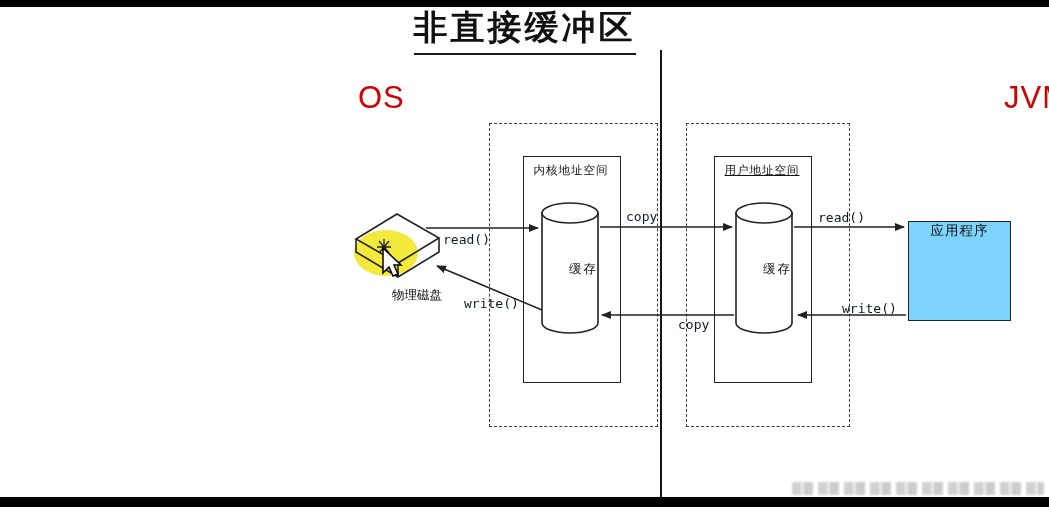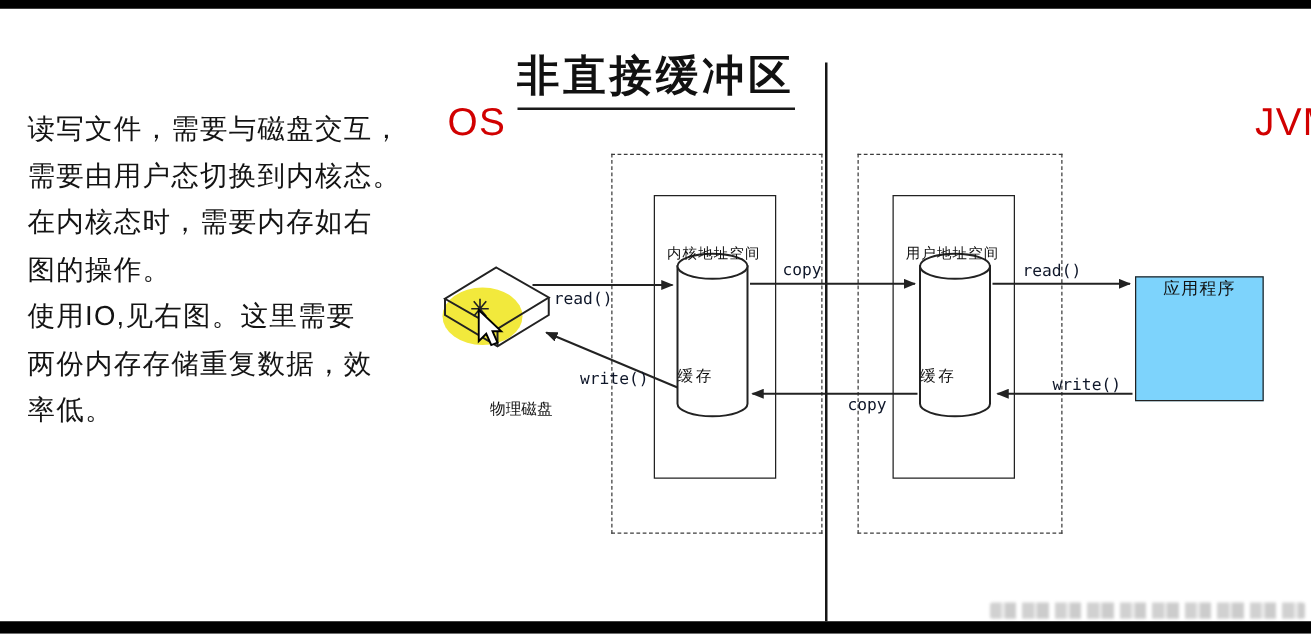--- a/index.html
+++ b/index.html
@@ -8,21 +8,21 @@
     background:#ffffff;
     font-family:"Liberation Sans","DejaVu Sans",sans-serif;
   }
   .bar{position:absolute;left:0;width:100%;background:#000;z-index:4;}
   .bar.top{top:0;height:7px;}
   .bar.bottom{bottom:0;height:10px;}
 
   .title{
     position:absolute;top:5px;left:50%;transform:translateX(-50%);
     font-size:34px;font-weight:700;color:#111;letter-spacing:3px;
-    border-bottom:2px solid #1a1a1a;padding-bottom:2px;white-space:nowrap;z-index:3;margin-top:33px;
+    border-bottom:2px solid #1a1a1a;padding-bottom:2px;white-space:nowrap;z-index:3;
   }
   .divider{position:absolute;left:660px;top:50px;width:2px;height:447px;background:#161616;z-index:2;}
 
   .note{position:absolute;left:22px;top:84px;width:336px;color:#141414;z-index:3;}
   .note div{font-size:22px;line-height:37.5px;letter-spacing:1px;white-space:nowrap;}
 
   .os,.jvm{position:absolute;top:80px;font-size:31px;font-weight:400;
     color:var(--accent-red,#d10000);z-index:3;letter-spacing:1px;}
   .os{left:358px;}
   .jvm{left:1004px;}
@@ -32,25 +32,25 @@
   .solidbox{border:1.5px solid var(--stroke,#222);background:#fff;}
   .kernel-outer{left:489px;top:123px;width:167px;height:302px;}
   .user-outer{left:686px;top:123px;width:162px;height:302px;}
   .kernel-inner{left:523px;top:156px;width:96px;height:225px;}
   .user-inner{left:714px;top:156px;width:96px;height:225px;}
   .appbox{position:absolute;left:908px;top:221px;width:101px;height:98px;
     border:1.6px solid var(--stroke,#222);background:#7dd3fc;z-index:1;
     display:flex;justify-content:center;}
   .appbox span{font-size:13.5px;color:#111;letter-spacing:1px;}
 
-  .dlabel{position:absolute;z-index:3;color:#111;margin-top:32px;}
+  .dlabel{position:absolute;z-index:3;color:#111;}
   .space-label{font-size:11.5px;text-align:center;letter-spacing:1px;white-space:nowrap;}
   .kernel-space-label{left:523px;top:163px;width:96px;}
-  .user-space-label{left:714px;top:163px;width:96px;}
-  .cache-label{font-size:12.5px;text-align:left;letter-spacing:2px;}
+  .user-space-label{left:714px;top:163px;width:96px;text-decoration:underline;}
+  .cache-label{font-size:12.5px;text-align:right;letter-spacing:2px;}
   .kernel-cache-label{left:542px;top:261px;width:56px;}
   .user-cache-label{left:736px;top:261px;width:56px;}
   .disk-label{left:358px;top:287px;width:84px;font-size:12.5px;text-align:right;}
 
   .fn-label{position:absolute;z-index:3;color:#0f172a;
     font-family:"DejaVu Sans Mono","Liberation Mono",monospace;font-size:13px;white-space:nowrap;}
   .read-left-label{left:443px;top:232px;}
   .write-left-label{left:464px;top:296px;}
   .copy-top-label{left:626px;top:209px;}
   .copy-bottom-label{left:678px;top:317px;}
@@ -75,29 +75,20 @@
 <body>
 
 <div style="position:absolute;inset:0;">
 
   <div class="bar top"></div>
   <div class="bar bottom"></div>
 
   <div class="title">非直接缓冲区</div>
   <div class="divider"></div>
 
-  <div class="note">
-    <div>读写文件，需要与磁盘交互，</div>
-    <div>需要由用户态切换到内核态。</div>
-    <div>在内核态时，需要内存如右</div>
-    <div>图的操作。</div>
-    <div>使用IO,见右图。这里需要</div>
-    <div>两份内存存储重复数据，效</div>
-    <div>率低。</div>
-  </div>
 
   <div class="os">OS</div>
   <div class="jvm">JVM</div>
 
   <div class="box dashedbox kernel-outer"></div>
   <div class="box dashedbox user-outer"></div>
   <div class="box solidbox kernel-inner"></div>
   <div class="box solidbox user-inner"></div>
   <div class="appbox">
     <span>应用程序</span>

